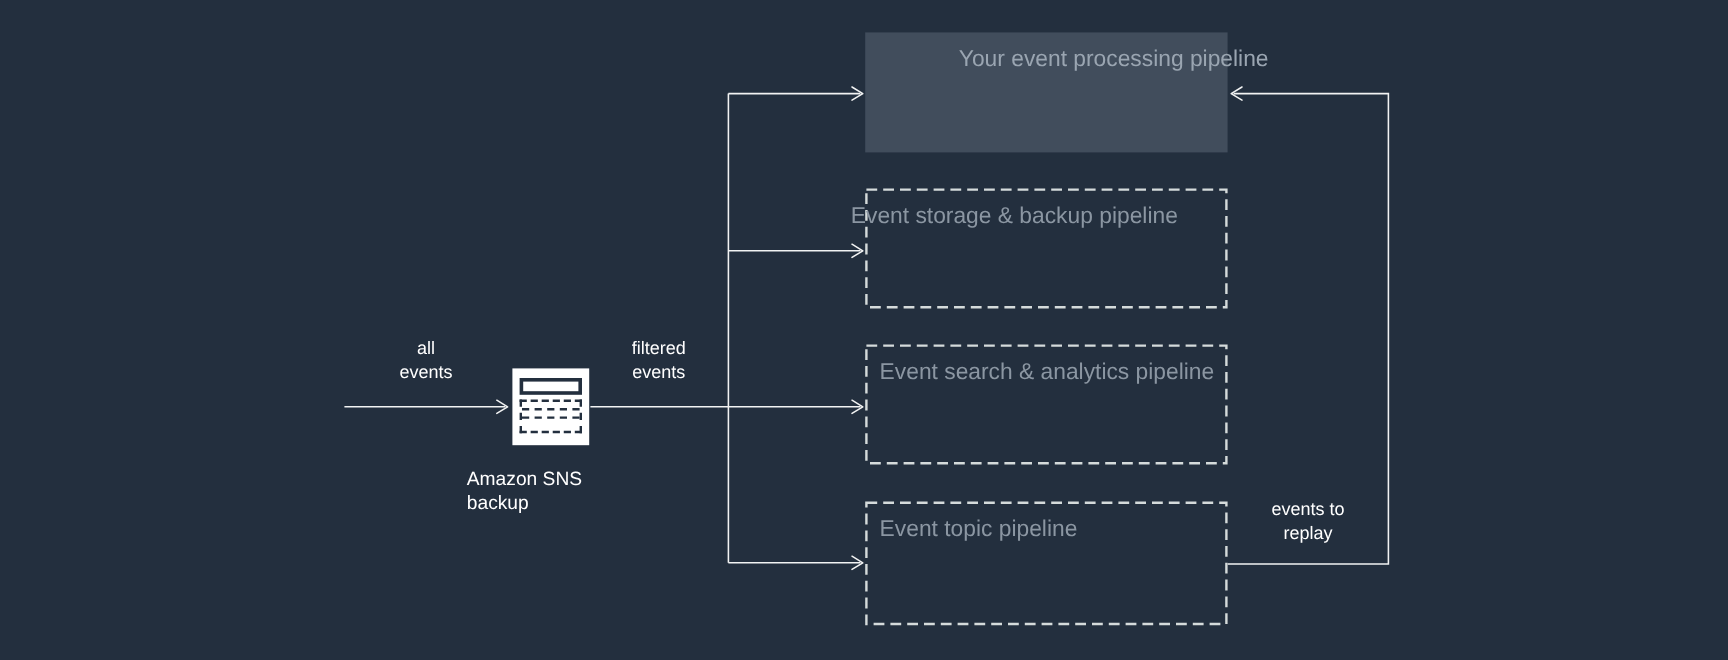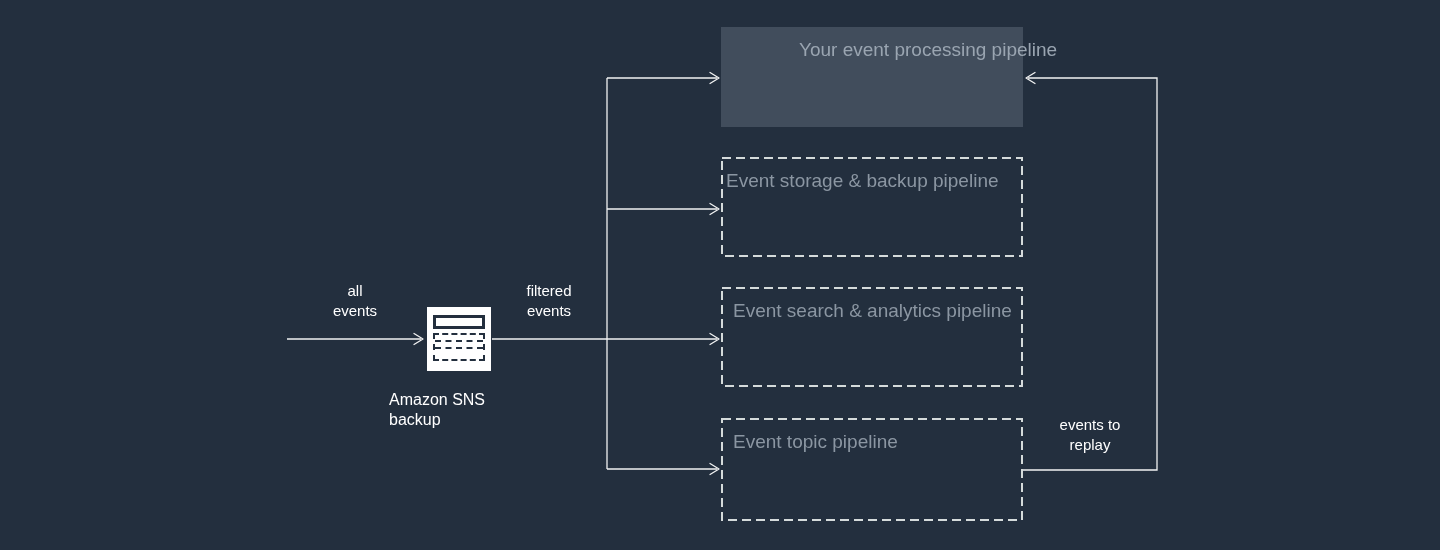--- a/index.html
+++ b/index.html
@@ -113,21 +113,21 @@
     <polyline class="conn" points="1023,470 1157,470 1157,78 1028,78"></polyline>
     <polyline class="head" points="1035,72.5 1026,78 1035,83.5"></polyline>
 
     <rect class="dashed-rect" x="722" y="158" width="300" height="98"></rect>
     <rect class="dashed-rect" x="722" y="288" width="300" height="98"></rect>
     <rect class="dashed-rect" x="722" y="419" width="300" height="101"></rect>
   </svg>
 
   <div class="box-solid"></div>
   <div class="box-label solid-label" style="left:756px;top:38px;margin-left:43px;">Your event processing pipeline</div>
-  <div class="box-label dashed-label" style="left:726px;top:169px;">Event storage &amp; backup pipeline</div>
+  <div class="box-label dashed-label" style="left:709px;top:169px;">Event storage &amp; backup pipeline</div>
   <div class="box-label dashed-label" style="left:733px;top:299px;text-align:center;">Event search &amp; analytics pipeline</div>
   <div class="box-label dashed-label" style="left:733px;top:430px;">Event topic pipeline</div>
 
   <div class="sns-icon">
     <div class="sns-bar"></div>
     <div class="sns-list">
       <div class="sns-row"></div>
       <div class="sns-row"></div>
     </div>
   </div>

